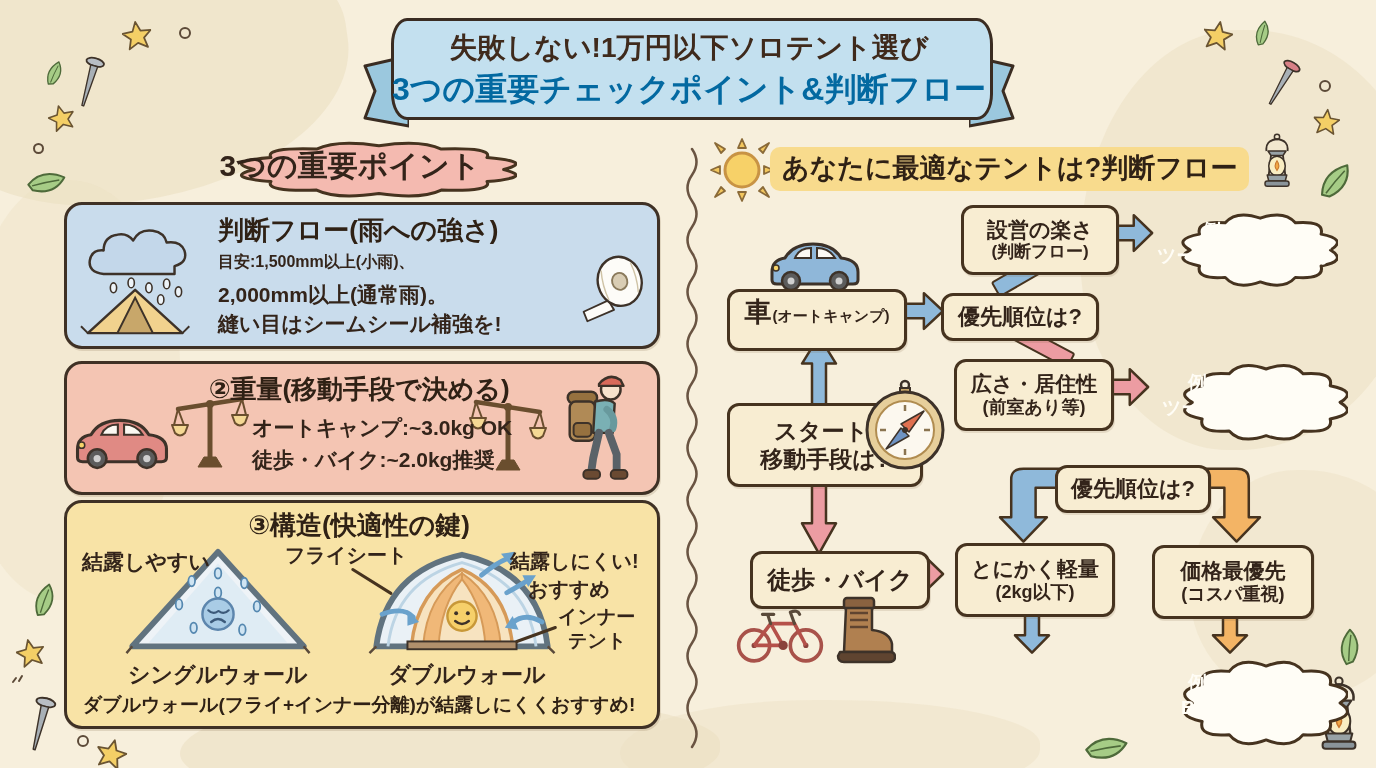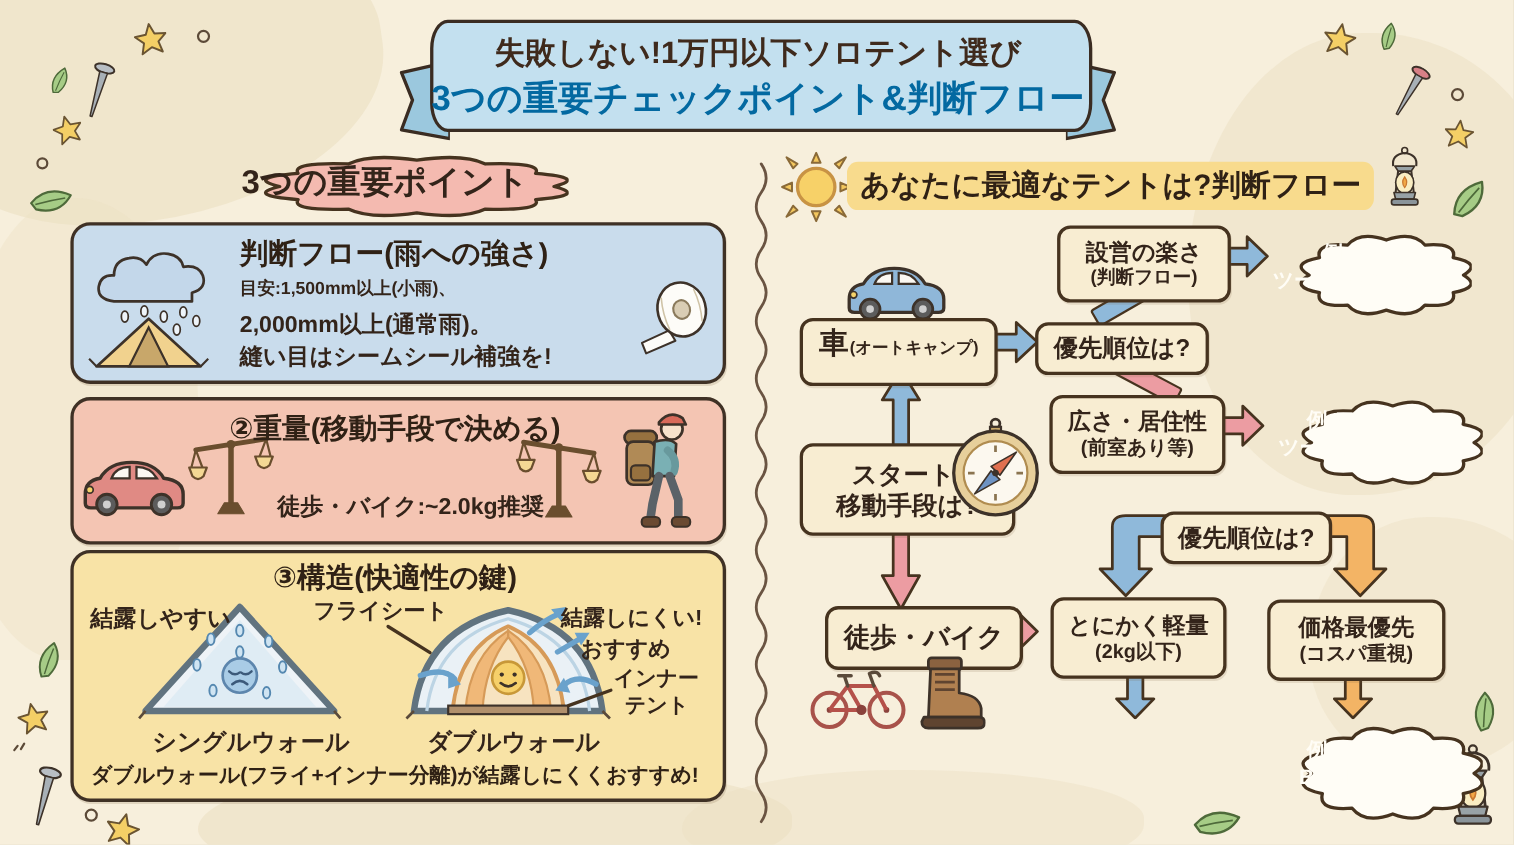--- a/index.html
+++ b/index.html
@@ -197,20 +197,21 @@
     <polygon points="8,66 34,54 40,64 12,76" fill="#fdfcf8" stroke="#3d3229" stroke-width="2" stroke-linejoin="round"></polygon>
     <g transform="rotate(-15 46 34)">
       <ellipse cx="46" cy="34" rx="23" ry="26" fill="#fdfcf8" stroke="#3d3229" stroke-width="2.5"></ellipse>
       <path d="M30 18 Q27 34 30 50 M62 18 Q65 34 62 50" fill="none" stroke="#cfc3a6" stroke-width="1.5"></path>
       <ellipse cx="46" cy="34" rx="8" ry="9" fill="#d9cdb4" stroke="#8a7a5c" stroke-width="2"></ellipse>
     </g>
   </svg>
 
   <div class="pointbox" style="left:64px;top:361px;width:590px;height:128px;background:#f4c5b3"></div>
   <div class="t" style="left:64px;top:372px;width:590px;text-align:center;font-size:26px;color:#2f2115">②重量(移動手段で決める)</div>
+  <div class="t" style="left:252px;top:414px;font-size:21px">オートキャンプ:~3.0kg OK</div>
   <div class="t" style="left:252px;top:446px;font-size:21px">徒歩・バイク:~2.0kg推奨</div>
   <svg class="abs" style="left:70px;top:410px;width:104px;height:60px;z-index:2;color:#e08a84">
       <use href="#sym-car"></use>
     </svg>
   <svg class="abs" style="left:170px;top:378px;width:80px;height:102px;z-index:2">
       <use href="#sym-scale"></use>
     </svg>
   <svg class="abs" style="left:468px;top:382px;width:80px;height:100px;z-index:2;transform:scaleX(-1)">
       <use href="#sym-scale"></use>
     </svg>
@@ -242,21 +243,21 @@
       <ellipse cx="135" cy="62" rx="3.4" ry="5.4"></ellipse>
         <ellipse cx="70" cy="84" rx="3.4" ry="5.4"></ellipse>
       <ellipse cx="120" cy="86" rx="3.4" ry="5.4"></ellipse>
         <ellipse cx="95" cy="48" rx="3.4" ry="5.4"></ellipse>
     </g>
     <circle cx="95" cy="70" r="16" fill="#a9cce6" stroke="#5d86ad" stroke-width="2.5"></circle>
     <path d="M85 66 Q90 71 95 67 M96 67 Q101 71 106 66" fill="none" stroke="#3c5a7a" stroke-width="2.2" stroke-linecap="round"></path>
     <path d="M88 78 Q95 72 102 78" fill="none" stroke="#3c5a7a" stroke-width="2.5" stroke-linecap="round"></path>
     <path d="M7 103 L1 110 M183 103 L189 110" stroke="#5a4a3a" stroke-width="2.5"></path>
   </svg>
-  <div class="t" style="left:128px;top:660px;width:190px;text-align:right;font-size:22px">シングルウォール</div>
+  <div class="t" style="left:128px;top:660px;width:190px;text-align:left;font-size:22px">シングルウォール</div>
   <div class="t" style="left:285px;top:542px;font-size:20px">フライシート</div>
   <div class="pline" style="left:348px;top:580px;width:48px;transform:rotate(32deg)"></div>
   <svg class="abs" style="left:360px;top:546px;width:204px;height:112px;z-index:2" viewBox="0 0 200 115">
     <path d="M12 103 Q22 26 100 9 Q178 26 188 103 Z" fill="#eaf1f6" stroke="#61737f" stroke-width="6" stroke-linejoin="round"></path>
     <path d="M24 103 Q32 36 100 17 Q168 36 176 103" fill="none" stroke="#bcd4e4" stroke-width="3"></path>
     <path d="M100 24 Q54 44 48 103 H152 Q146 44 100 24 Z" fill="#f7e3c0" stroke="#d69a58" stroke-width="3.5" stroke-linejoin="round"></path>
     <path d="M100 28 Q64 52 60 103 L76 103 Q78 62 100 34 Z" fill="#f0b878" stroke="#d69a58" stroke-width="2"></path>
     <path d="M100 28 Q136 52 140 103 L124 103 Q122 62 100 34 Z" fill="#f0b878" stroke="#d69a58" stroke-width="2"></path>
     <circle cx="100" cy="72" r="15" fill="#f6d06a" stroke="#c89838" stroke-width="2.5"></circle>
     <circle cx="94" cy="69" r="2" fill="#3d3229"></circle>

